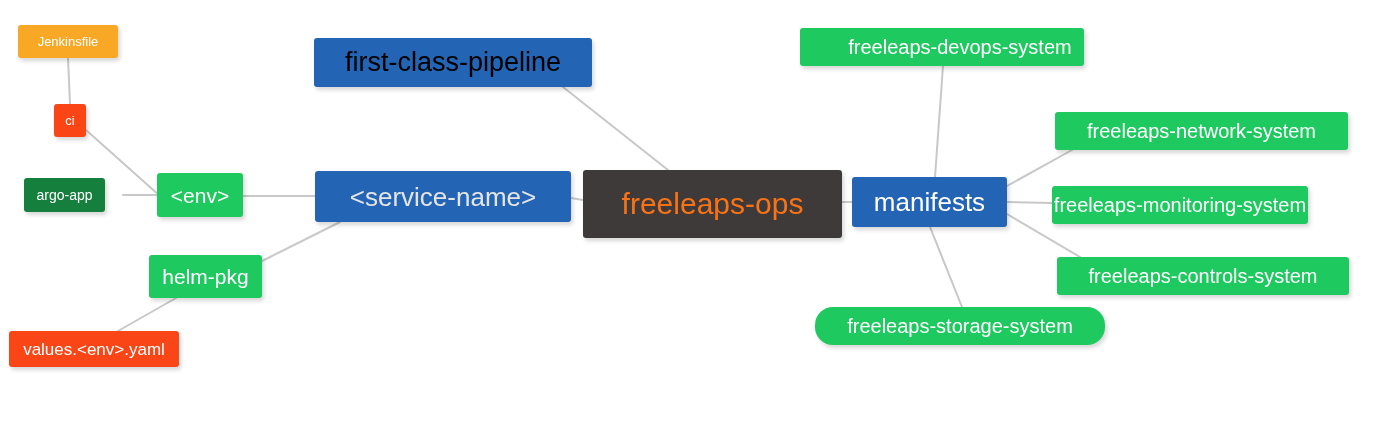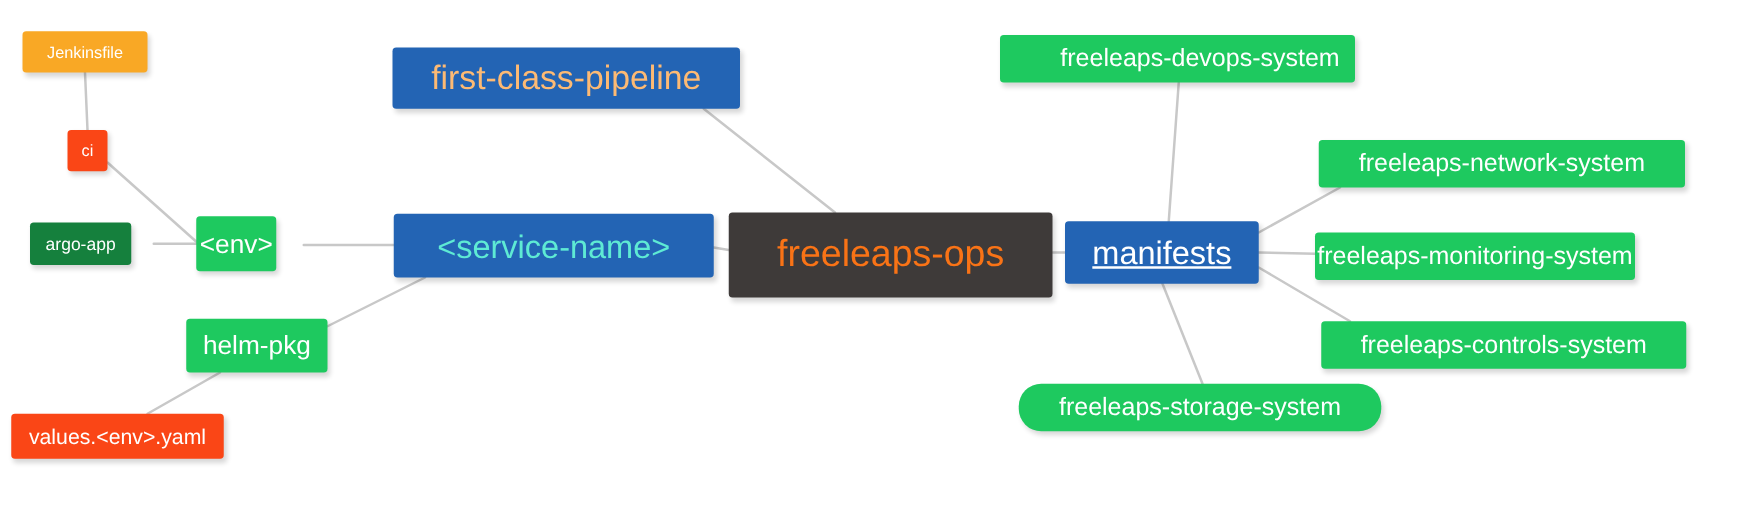--- a/index.html
+++ b/index.html
@@ -65,39 +65,39 @@
     </svg>
 <div class="node" style="left: 18px; top: 25px; width: 100px; height: 33px; background: rgb(249, 168, 37); color: rgb(255, 255, 255); font-size: 13px;">
       <span class="node-label">Jenkinsfile</span>
     </div>
     <div class="node" style="left: 54px; top: 104px; width: 32px; height: 33px; background: rgb(250, 70, 22); color: rgb(255, 255, 255); font-size: 13px;">
       <span class="node-label">ci</span>
     </div>
     <div class="node" style="left: 24px; top: 178px; width: 81px; height: 34px; background: #15803d; color: rgb(255, 255, 255); font-size: 14px;">
       <span class="node-label">argo-app</span>
     </div>
-    <div class="node" style="left: 157px; top: 173px; width: 64px; height: 44px; background: rgb(30, 201, 95); color: rgb(255, 255, 255); font-size: 21px;">
+    <div class="node" style="left: 157px; top: 173px; width: 86px; height: 44px; background: rgb(30, 201, 95); color: rgb(255, 255, 255); font-size: 21px;">
       <span class="node-label">&lt;env&gt;</span>
     </div>
     <div class="node" style="left: 149px; top: 255px; width: 113px; height: 43px; background: rgb(30, 201, 95); color: rgb(255, 255, 255); font-size: 21px;">
       <span class="node-label">helm-pkg</span>
     </div>
     <div class="node" style="left: 9px; top: 331px; width: 170px; height: 36px; background: rgb(250, 70, 22); color: rgb(255, 255, 255); font-size: 17px; justify-content: center;">
       <span class="node-label">values.&lt;env&gt;.yaml</span>
     </div>
-    <div class="node" style="left: 314px; top: 38px; width: 278px; height: 49px; background: rgb(35, 100, 180); color: #fdba74; font-size: 27px;">
+    <div class="node" style="left: 314px; top: 38px; width: 278px; height: 49px; background: rgb(35, 100, 180); color: #000000; font-size: 27px;">
       <span class="node-label">first-class-pipeline</span>
     </div>
-    <div class="node" style="left: 315px; top: 171px; width: 256px; height: 51px; background: rgb(35, 100, 180); color: #5eead4; font-size: 26px;">
+    <div class="node" style="left: 315px; top: 171px; width: 256px; height: 51px; background: rgb(35, 100, 180); color: #e5e5e5; font-size: 26px;">
       <span class="node-label">&lt;service-name&gt;</span>
     </div>
     <div class="node" style="left: 583px; top: 170px; width: 259px; height: 68px; background: rgb(62, 58, 57); color: #f97316; font-size: 30px;">
       <span class="node-label">freeleaps-ops</span>
     </div>
-    <div class="node" style="left: 852px; top: 177px; width: 155px; height: 50px; background: rgb(35, 100, 180); color: rgb(255, 255, 255); font-size: 26px; text-decoration: underline;">
+    <div class="node" style="left: 852px; top: 177px; width: 155px; height: 50px; background: rgb(35, 100, 180); color: rgb(255, 255, 255); font-size: 26px;">
       <span class="node-label">manifests</span>
     </div>
     <div class="node" style="left: 800px; top: 28px; width: 284px; height: 38px; background: rgb(30, 201, 95); color: rgb(255, 255, 255); font-size: 20px; padding-left: 36px;">
       <span class="node-label">freeleaps-devops-system</span>
     </div>
     <div class="node" style="left: 1055px; top: 112px; width: 293px; height: 38px; background: rgb(30, 201, 95); color: rgb(255, 255, 255); font-size: 20px;">
       <span class="node-label">freeleaps-network-system</span>
     </div>
     <div class="node" style="left: 1052px; top: 186px; width: 256px; height: 38px; background: rgb(30, 201, 95); color: rgb(255, 255, 255); font-size: 20px;">
       <span class="node-label">freeleaps-monitoring-system</span>

